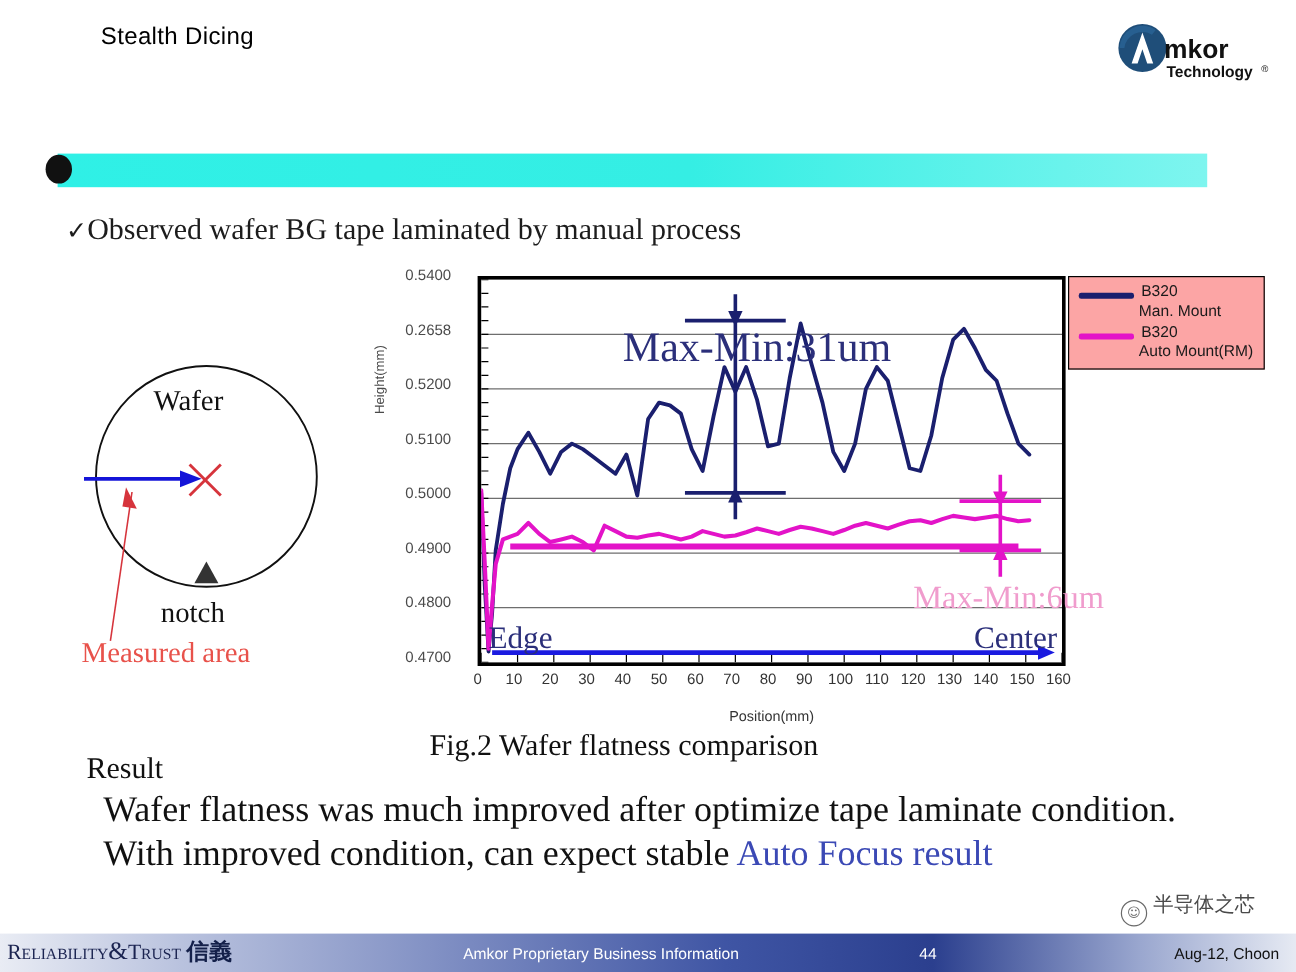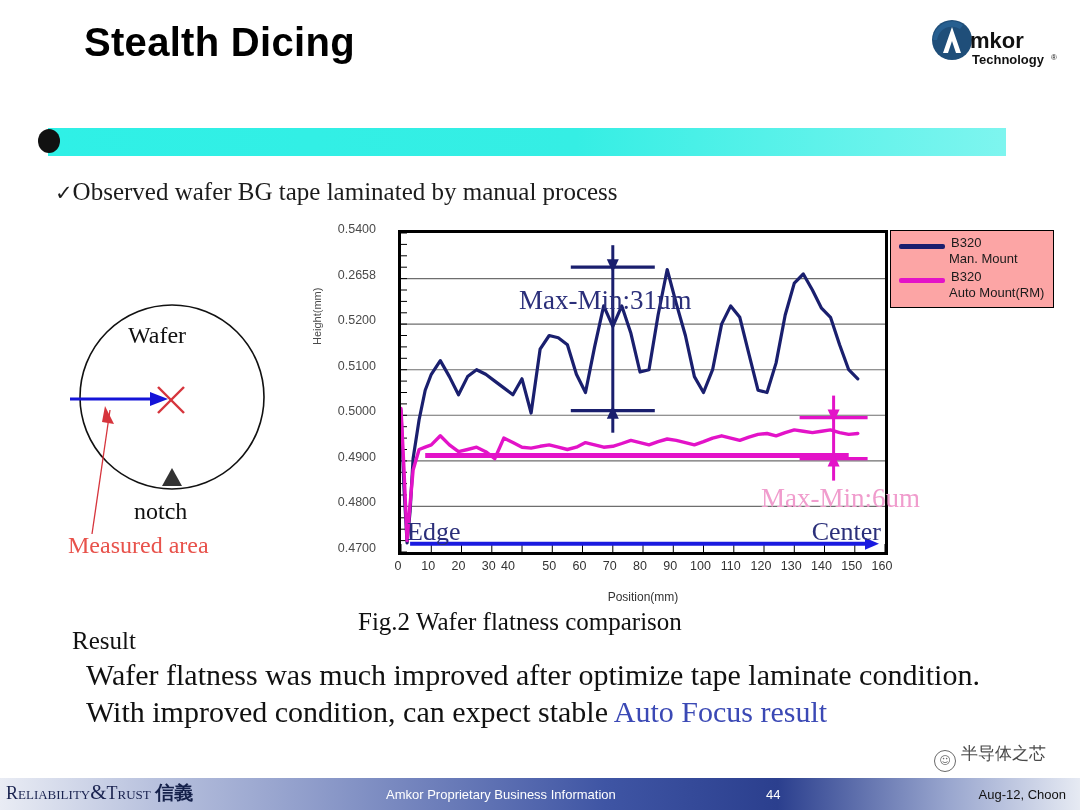--- a/index.html
+++ b/index.html
@@ -9,21 +9,21 @@
     background:#ffffff;
     font-family:"Liberation Serif", serif;
     overflow:hidden;
     position:relative;
   }
 
   
   #slide-title {
     position:absolute; left:84px; top:20px;
     font-family:"Liberation Sans", sans-serif;
-    font-weight:bold; font-size:40px; color:#000;
+    font-weight:normal; font-size:20px; color:#000;
     letter-spacing:0.3px;
   }
   #amkor-logo {
     position:absolute; right:18px; top:18px;
     width:132px; height:54px;
   }
 
   
   #heading-row {
     position:absolute; left:30px; top:128px;
@@ -110,22 +110,22 @@
   }
   .legend-txt {
     position:absolute; left:52px; top:-3px;
     font-family:"Liberation Sans", sans-serif;
     font-size:13px; color:#1a1a1a; line-height:16px;
   }
   .legend-txt span { display:block; }
   .legend-txt .l2 { margin-left:-2px; }
 
   #annot-navy {
-    position:absolute; left:118px; top:52px;
-    font-size:27px; color:#2b2f7a; white-space:nowrap;
+    position:absolute; left:118px; top:37px;
+    font-size:35px; color:#2b2f7a; white-space:nowrap;
   }
   #annot-magenta {
     position:absolute; left:360px; top:250px;
     font-size:27px; color:#f09ccd; white-space:nowrap;
   }
   #edge-label {
     position:absolute; left:6px; top:284px;
     font-size:26px; color:#2b2f7a;
   }
   #center-label {
@@ -320,21 +320,21 @@
     <div id="annot-magenta">Max-Min:6um</div>
     <div id="edge-label">Edge</div>
     <div id="center-label">Center</div>
   </div>
 
   <div id="xtick-wrap">
       <div class="xtick" style="left: 0px;">0</div>
       <div class="xtick" style="left: 30.25px;">10</div>
       <div class="xtick" style="left: 60.5px;">20</div>
       <div class="xtick" style="left: 90.75px;">30</div>
-      <div class="xtick" style="left: 104px; text-align: right;">40</div>
+      <div class="xtick" style="left: 121px;">40</div>
       <div class="xtick" style="left: 151.25px;">50</div>
       <div class="xtick" style="left: 181.5px;">60</div>
       <div class="xtick" style="left: 211.75px;">70</div>
       <div class="xtick" style="left: 242px;">80</div>
       <div class="xtick" style="left: 272.25px;">90</div>
       <div class="xtick" style="left: 302.5px;">100</div>
       <div class="xtick" style="left: 332.75px;">110</div>
       <div class="xtick" style="left: 363px;">120</div>
       <div class="xtick" style="left: 393.25px;">130</div>
       <div class="xtick" style="left: 423.5px;">140</div>

